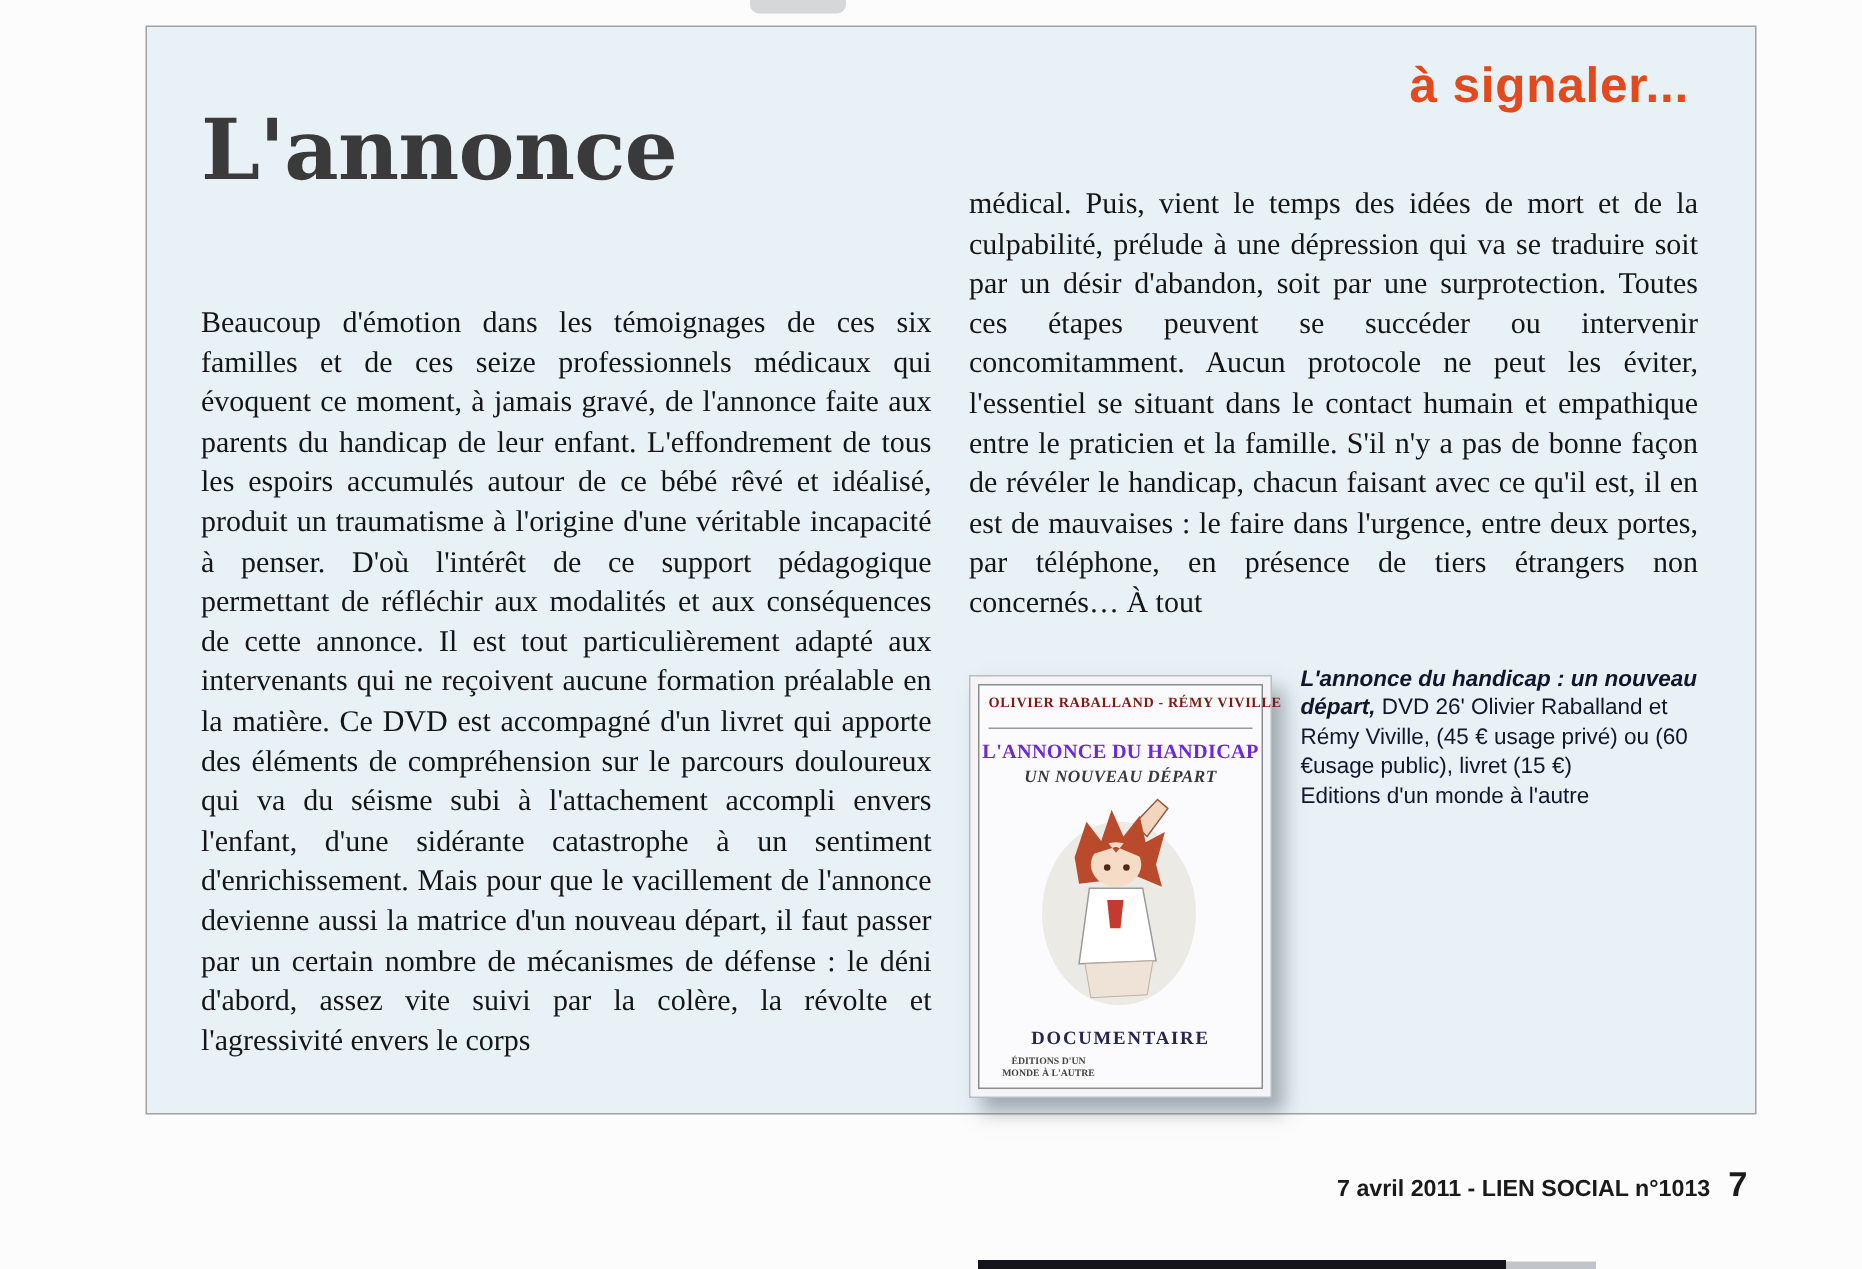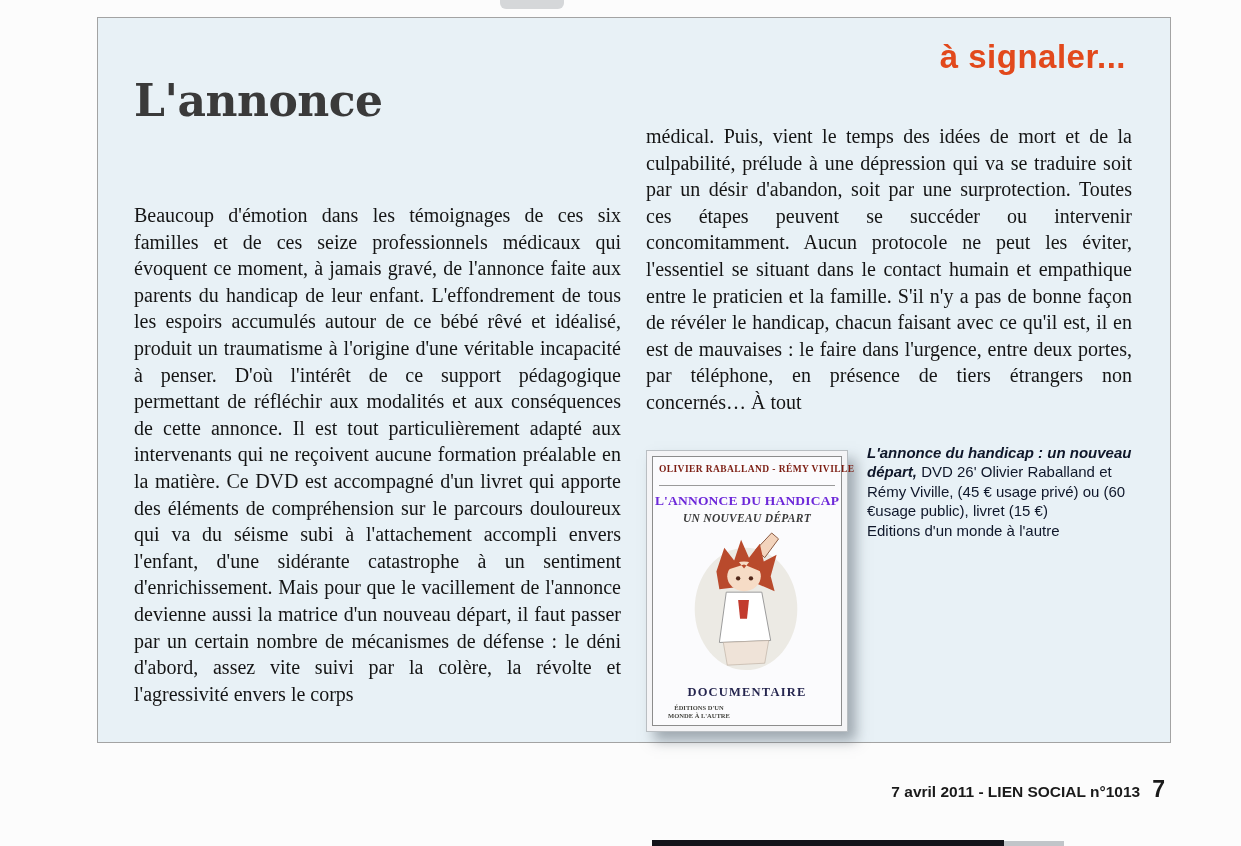--- a/index.html
+++ b/index.html
@@ -26,21 +26,21 @@
     font-size: 33px;
     font-weight: 700;
     color: #e2491c;
     letter-spacing: 0.5px;
   }
 
   .article-title {
     position: absolute;
     left: 36px; top: 58px;
     font-family: "DejaVu Serif", serif;
-    font-size: 44px;
+    font-size: 56px;
     line-height: 49px;
     color: #3a3a3a;
     letter-spacing: -0.5px;
   }
 
   .body-text {
     font-size: 20px;
     line-height: 26.6px;
     text-align: justify;
     color: #151515;

